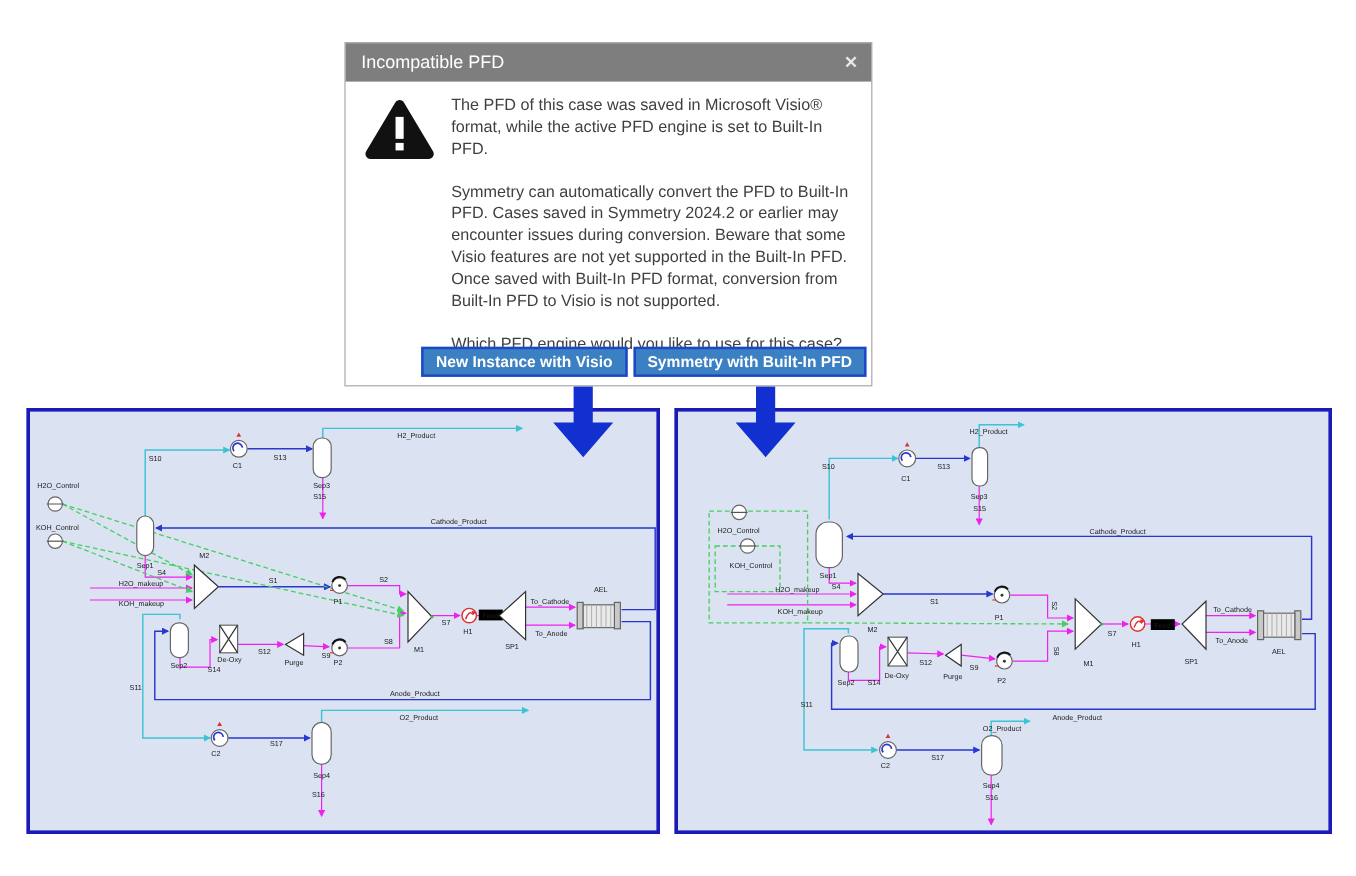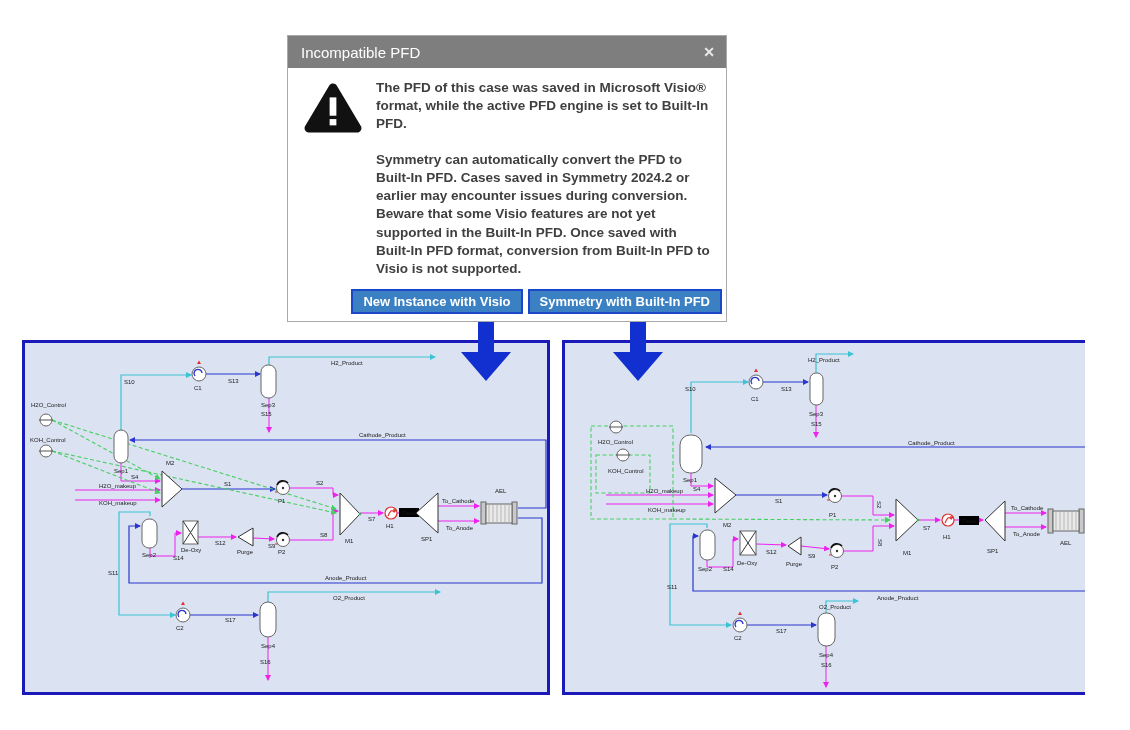--- a/index.html
+++ b/index.html
@@ -1,26 +1,26 @@
 <!DOCTYPE html>
 <html><head>
 <meta charset="utf-8">
 <style>
   html,body{margin:0;padding:0;background:#ffffff;font-family:"Liberation Sans",sans-serif;}
-  #stage{position:relative;width:1085px;height:730px;background:#ffffff;overflow:hidden;}
+  #stage{position:relative;width:1085px;height:730px;background:#ffffff;overflow:hidden;padding-left:30px;}
 
   
   .dialog{position:absolute;left:287px;top:35px;width:440px;height:287px;background:#ffffff;
           border:1px solid #a9a9a9;box-sizing:border-box;z-index:10;}
   .dialog-title{height:32px;background:#7e7e7e;color:#ffffff;display:flex;align-items:center;
           font-size:15px;padding-left:13px;}
   .dialog-close{margin-left:auto;margin-right:11px;color:#e9e9e9;font-size:14px;font-weight:bold;cursor:default;}
   .dialog-body{display:flex;padding:11px 12px 0 16px;}
   .warn-col{width:72px;flex:0 0 72px;padding-top:2px;}
-  .text-col{flex:1;color:#3f3f3f;font-size:13.5px;line-height:1.34;padding-right:2px;font-weight:bold;}
+  .text-col{flex:1;color:#3f3f3f;font-size:13.5px;line-height:1.34;padding-right:2px;}
   .text-col p{margin:0 0 18px 0;}
   .btn-row{position:absolute;right:4px;bottom:7px;display:flex;gap:5px;}
   .blue-btn{background:#3a80c2;border:2px solid #1d47c9;color:#ffffff;font-weight:bold;
             font-size:13px;padding:3px 10px;font-family:"Liberation Sans",sans-serif;cursor:pointer;}
 
   
   .big-arrow{position:absolute;z-index:6;}
 
   
   .panel{position:absolute;border:3px solid #1a1ab8;background:#dbe2f1;box-sizing:border-box;}
@@ -49,20 +49,21 @@
       <div class="warn-col">
         <svg width="58" height="54" viewBox="0 0 60 56">
           <polygon points="30,7 55,49 5,49" fill="#111111" stroke="#111111" stroke-width="9" stroke-linejoin="round"></polygon>
           <rect x="26.5" y="17" width="7" height="19" fill="#ffffff"></rect>
           <rect x="26.5" y="39.5" width="7" height="6.5" fill="#ffffff"></rect>
         </svg>
       </div>
       <div class="text-col">
         <p>The PFD of this case was saved in Microsoft Visio® format, while the active PFD engine is set to Built-In PFD.</p>
         <p>Symmetry can automatically convert the PFD to Built-In PFD. Cases saved in Symmetry 2024.2 or earlier may encounter issues during conversion. Beware that some Visio features are not yet supported in the Built-In PFD. Once saved with Built-In PFD format, conversion from Built-In PFD to Visio is not supported.</p>
+        <p>Which PFD engine would you like to use for this case?</p>
       </div>
     </div>
     <div class="btn-row">
       <button class="blue-btn">New Instance with Visio</button>
       <button class="blue-btn">Symmetry with Built-In PFD</button>
     </div>
   </div>
 
   <svg class="big-arrow" style="left:460px;top:320px;" width="52" height="62">
     <polygon points="18,0 34,0 34,32 51,32 26,61 1,32 18,32" fill="#1130cf"></polygon>

